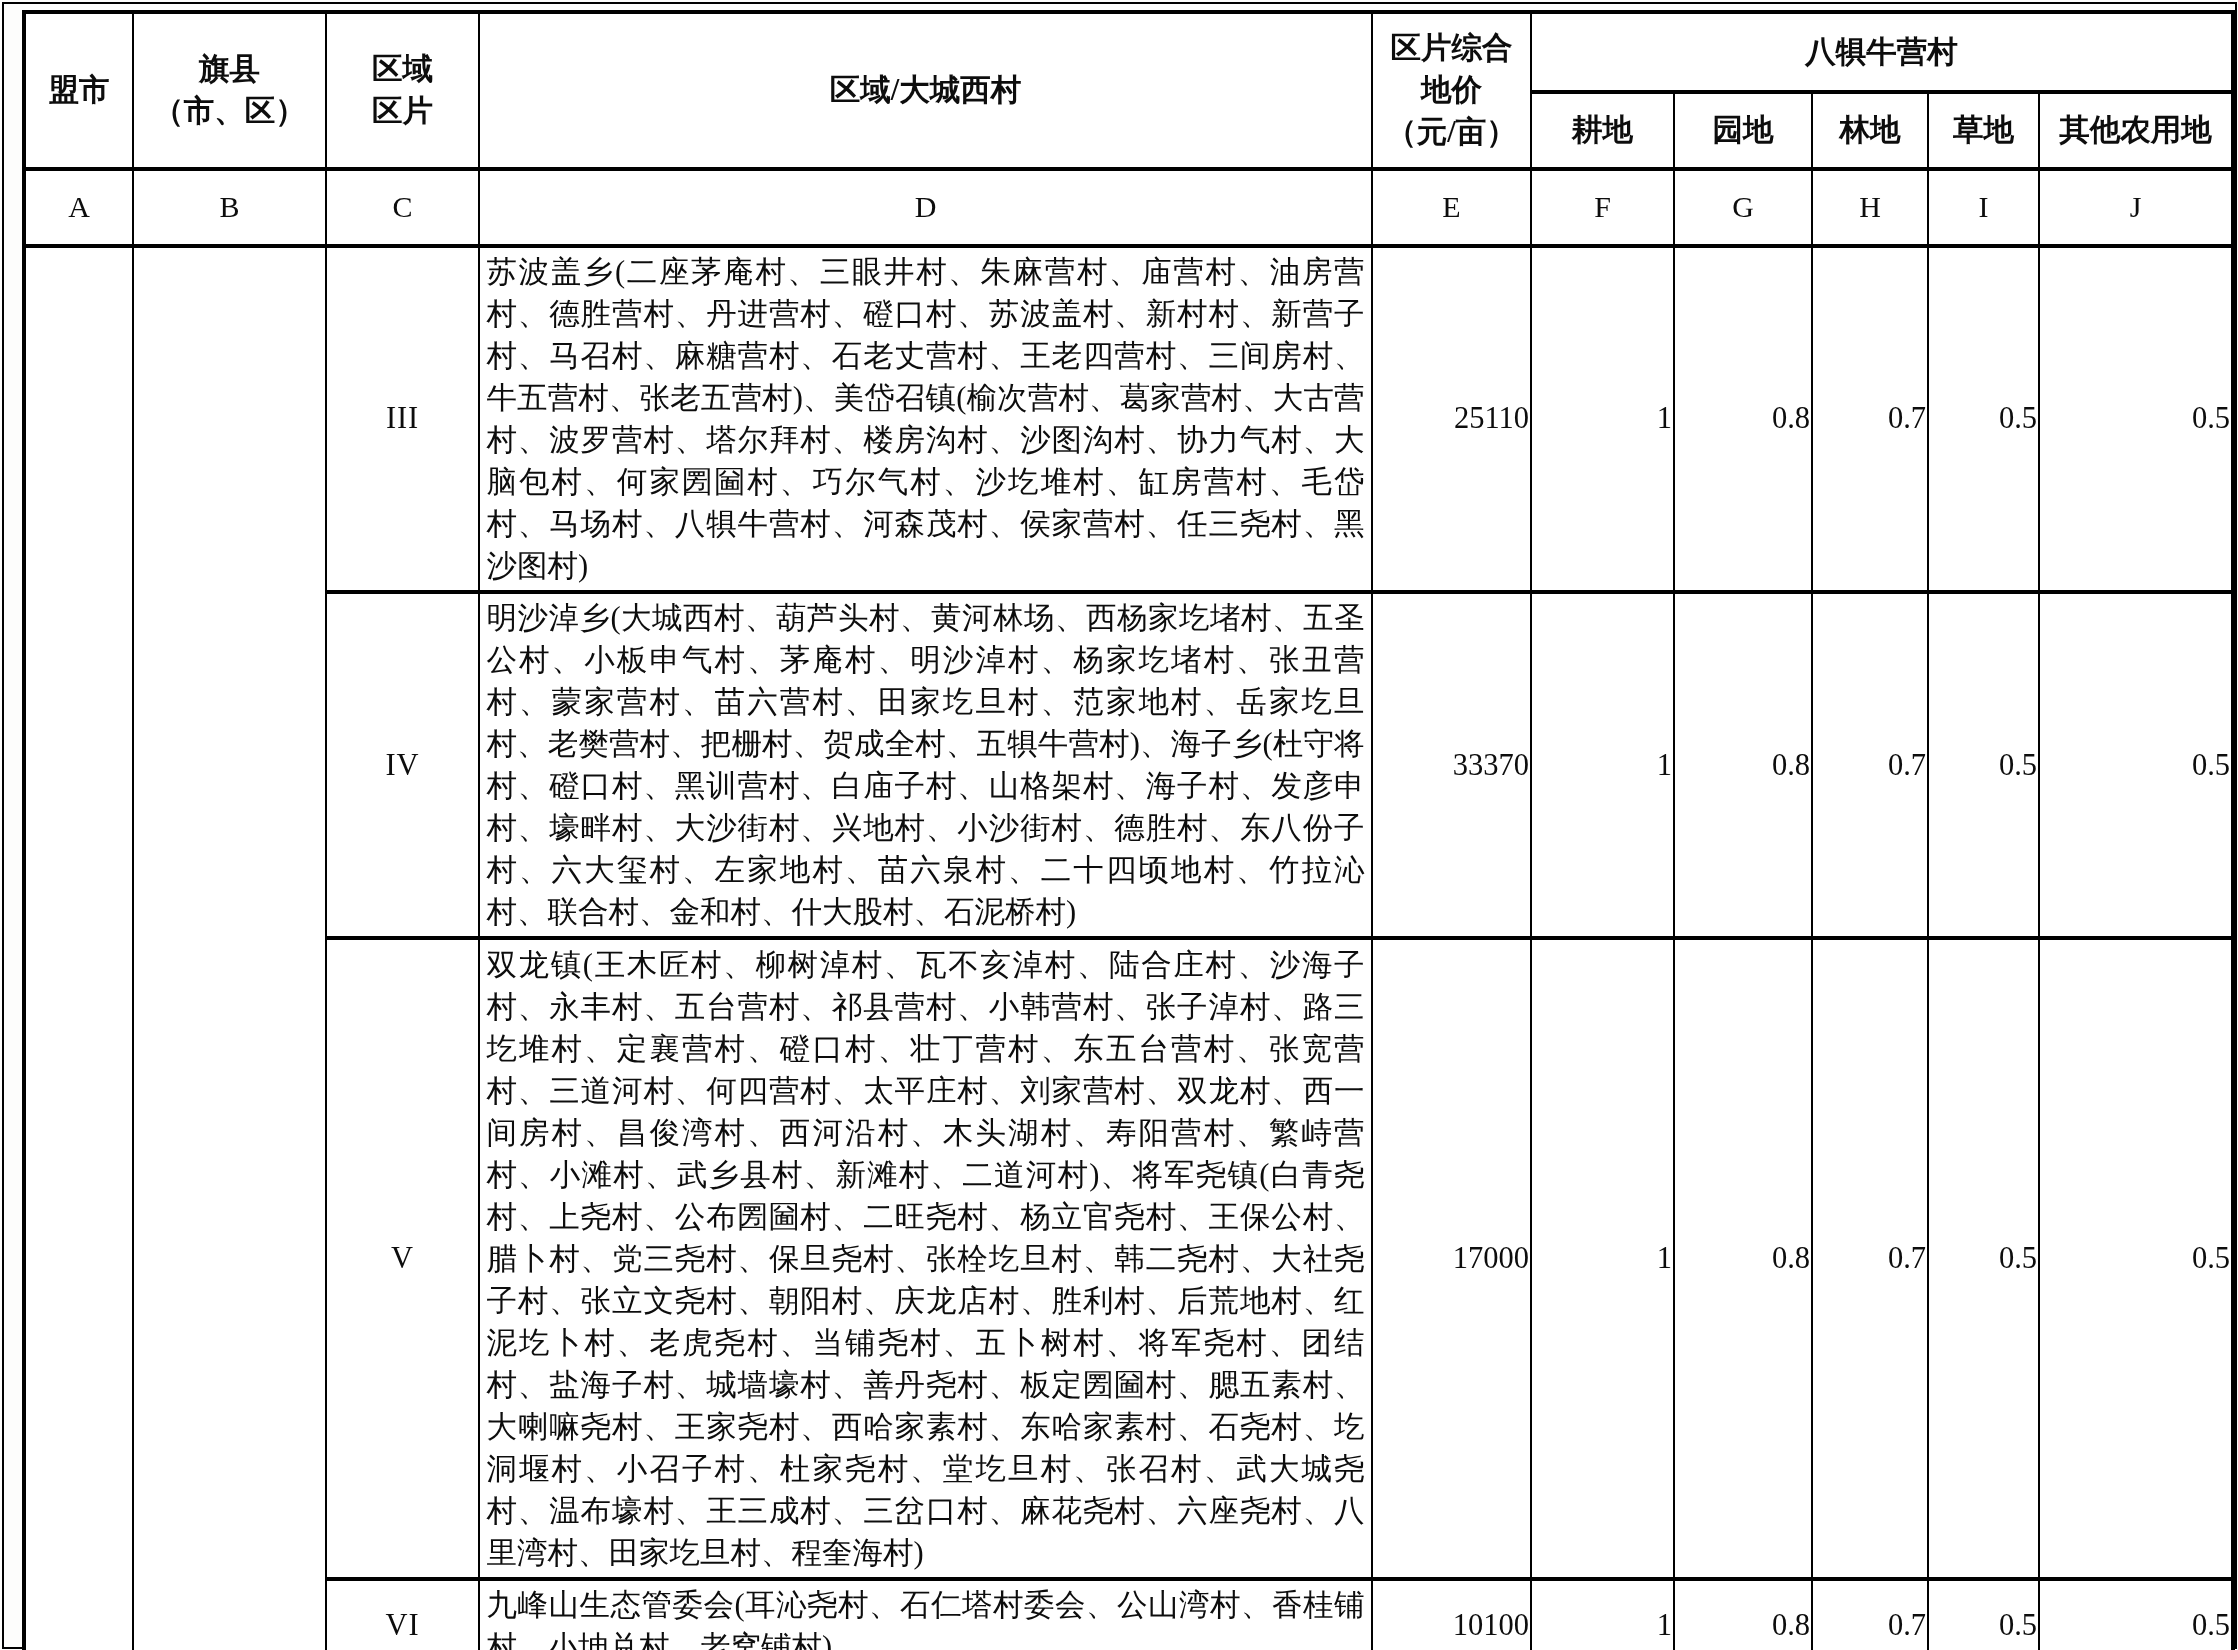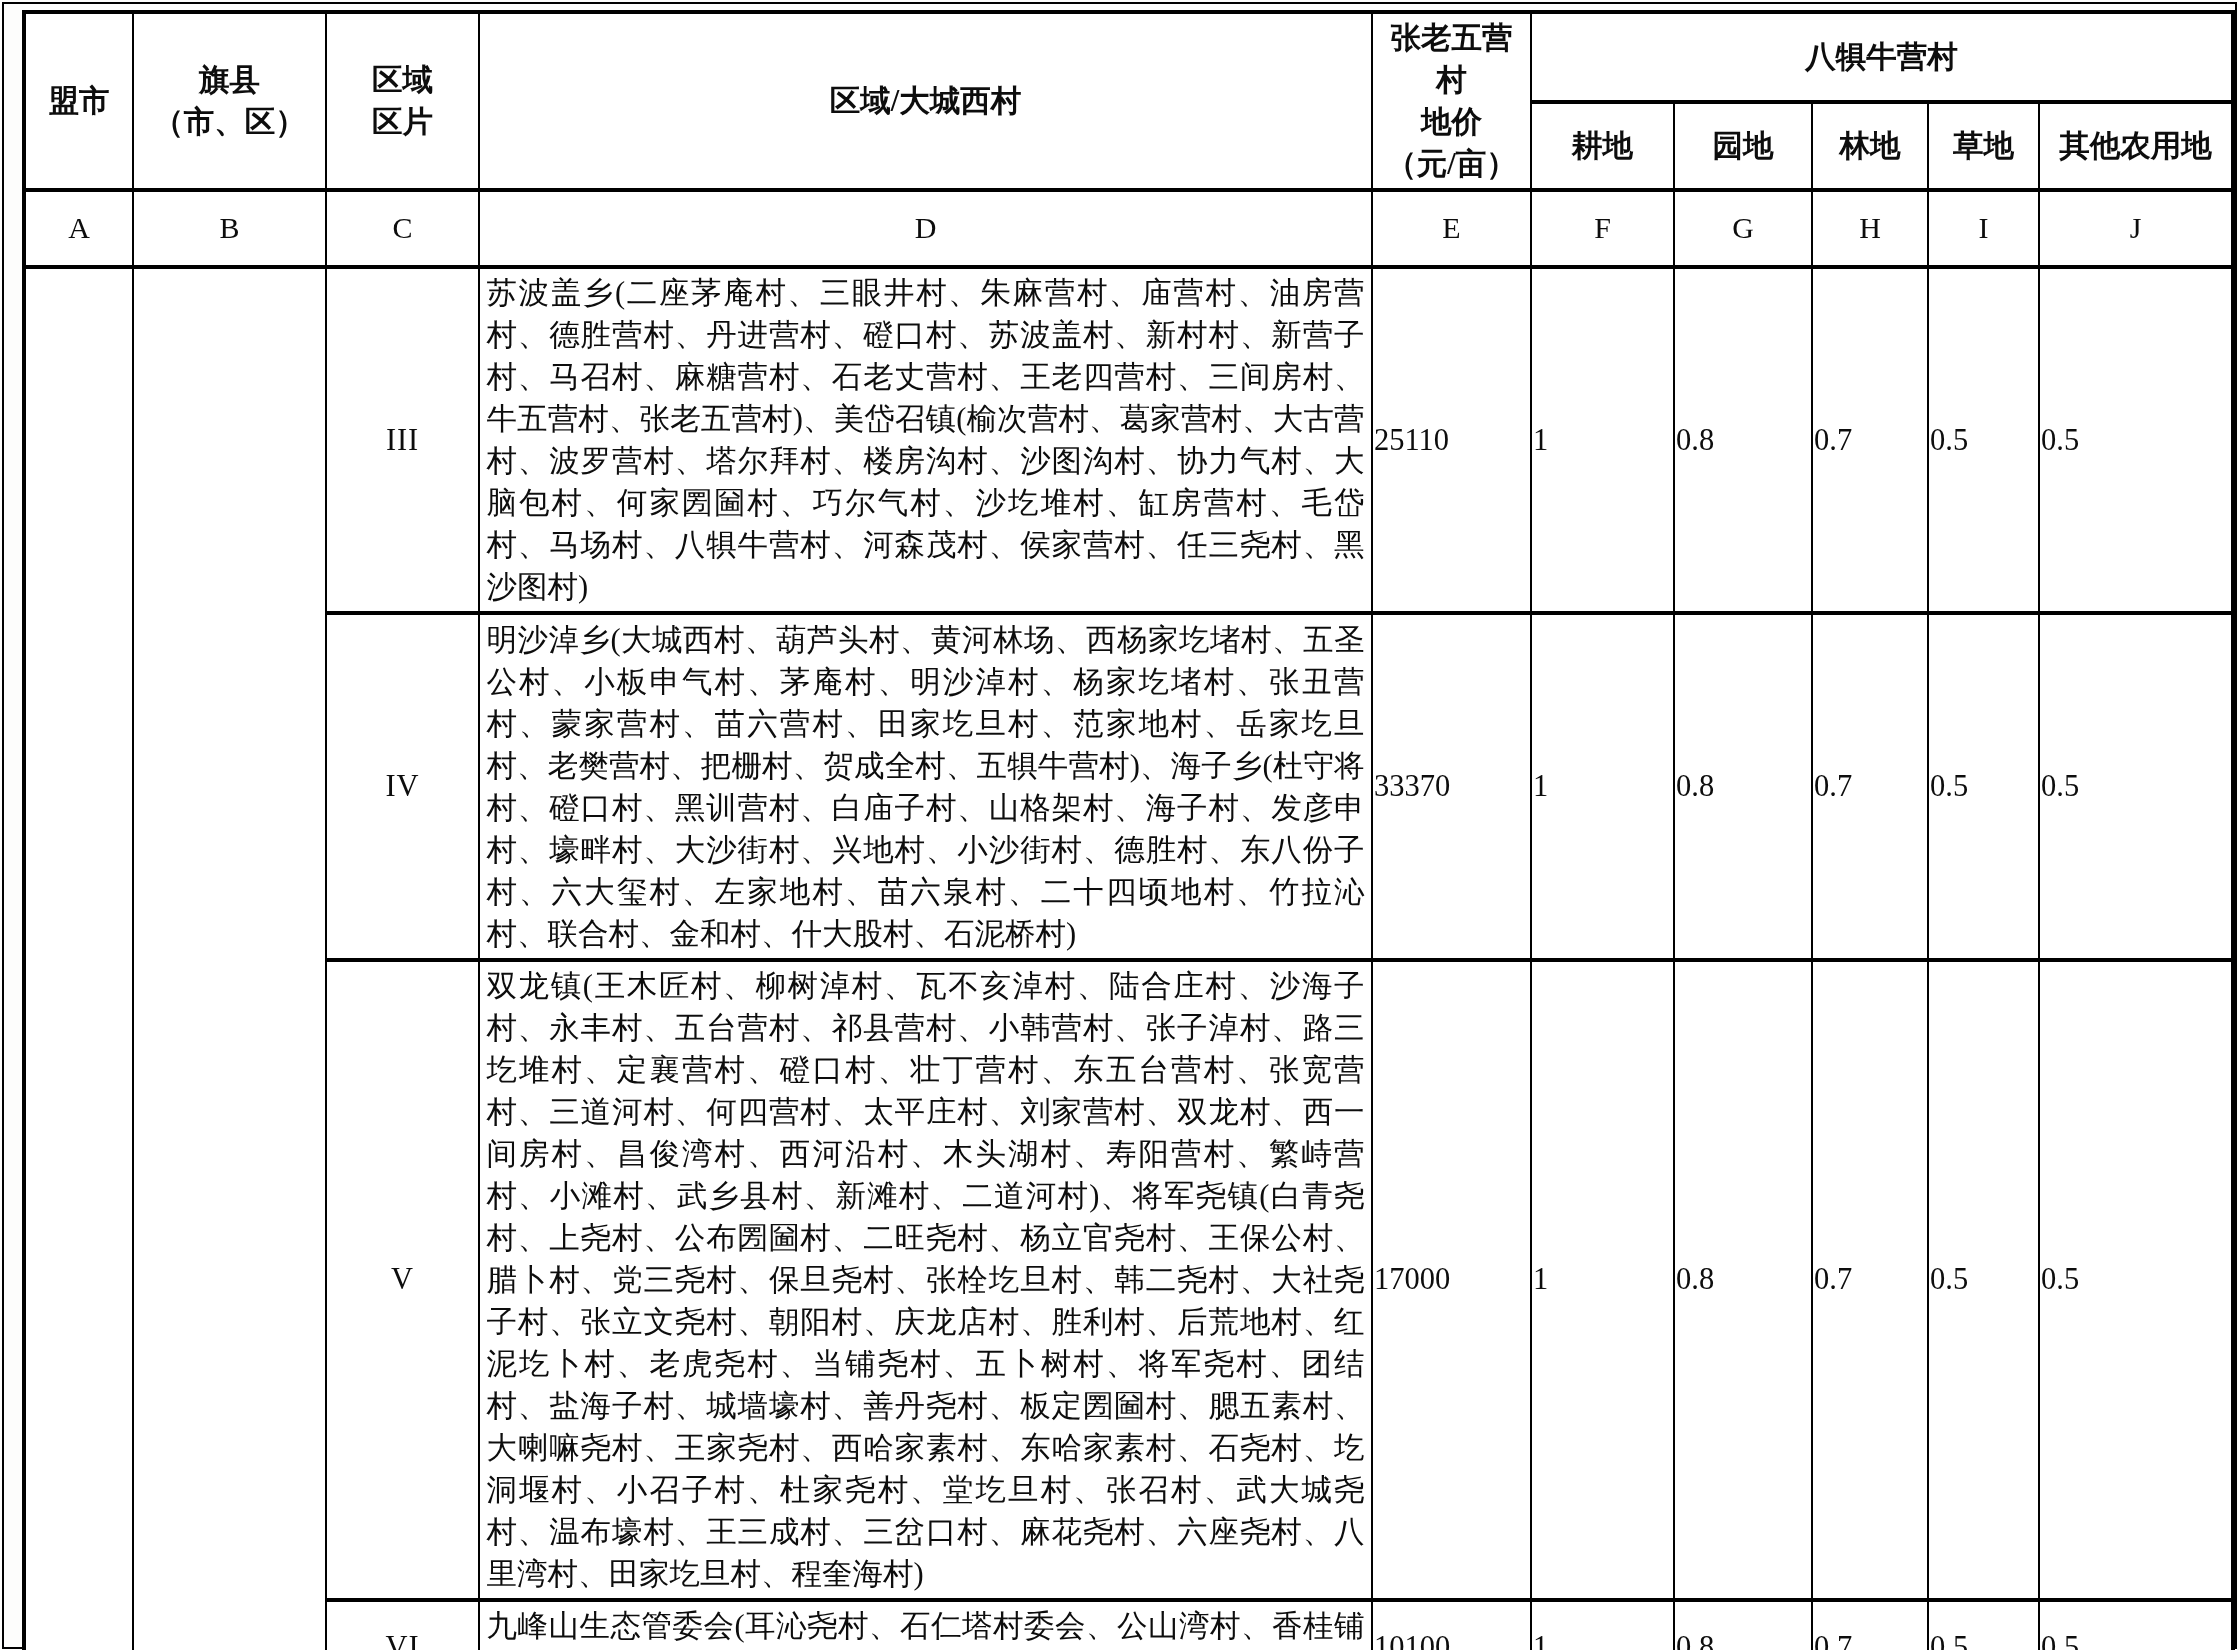--- a/index.html
+++ b/index.html
@@ -28,21 +28,21 @@
   .letters td{
     height:71px;text-align:center;font-size:30px;font-weight:normal;
     font-family:"Liberation Serif","DejaVu Serif",serif;
   }
   .zone-cell{text-align:center;font-size:30.5px;letter-spacing:0.8px;}
   .desc-cell{
     text-align:justify;text-justify:inter-ideograph;
     font-size:30.5px;line-height:42px;
     padding:3.2px 6.4px 3.2px 6.4px;vertical-align:middle;margin-left:28px;
   }
-  .num-cell{text-align:left;font-size:30.5px;}
+  .num-cell{text-align:right;font-size:30.5px;}
   tr.row-iii{height:294px;}
   tr.row-iv{height:332px;}
   tr.row-v{height:548px;}
   tr.row-vi{height:90px;}
 </style>
 </head>
 <body>
 
 <div class="frame"></div>
 
@@ -61,21 +61,21 @@
   </colgroup>
 
   <tbody>
       <tr class="hdr-group">
     <th rowspan="2">盟市</th>
     <th rowspan="2">旗县
 （市、区）</th>
     <th rowspan="2">区域
 区片</th>
     <th rowspan="2">区域/大城西村</th>
-    <th rowspan="2">张老五营村
+    <th rowspan="2">区片综合
 地价
 （元/亩）</th>
     <th colspan="5">八犋牛营村</th>
   </tr>
   <tr class="hdr-sub">
     <th>耕地</th>
     <th>园地</th>
     <th>林地</th>
     <th>草地</th>
     <th>其他农用地</th>

